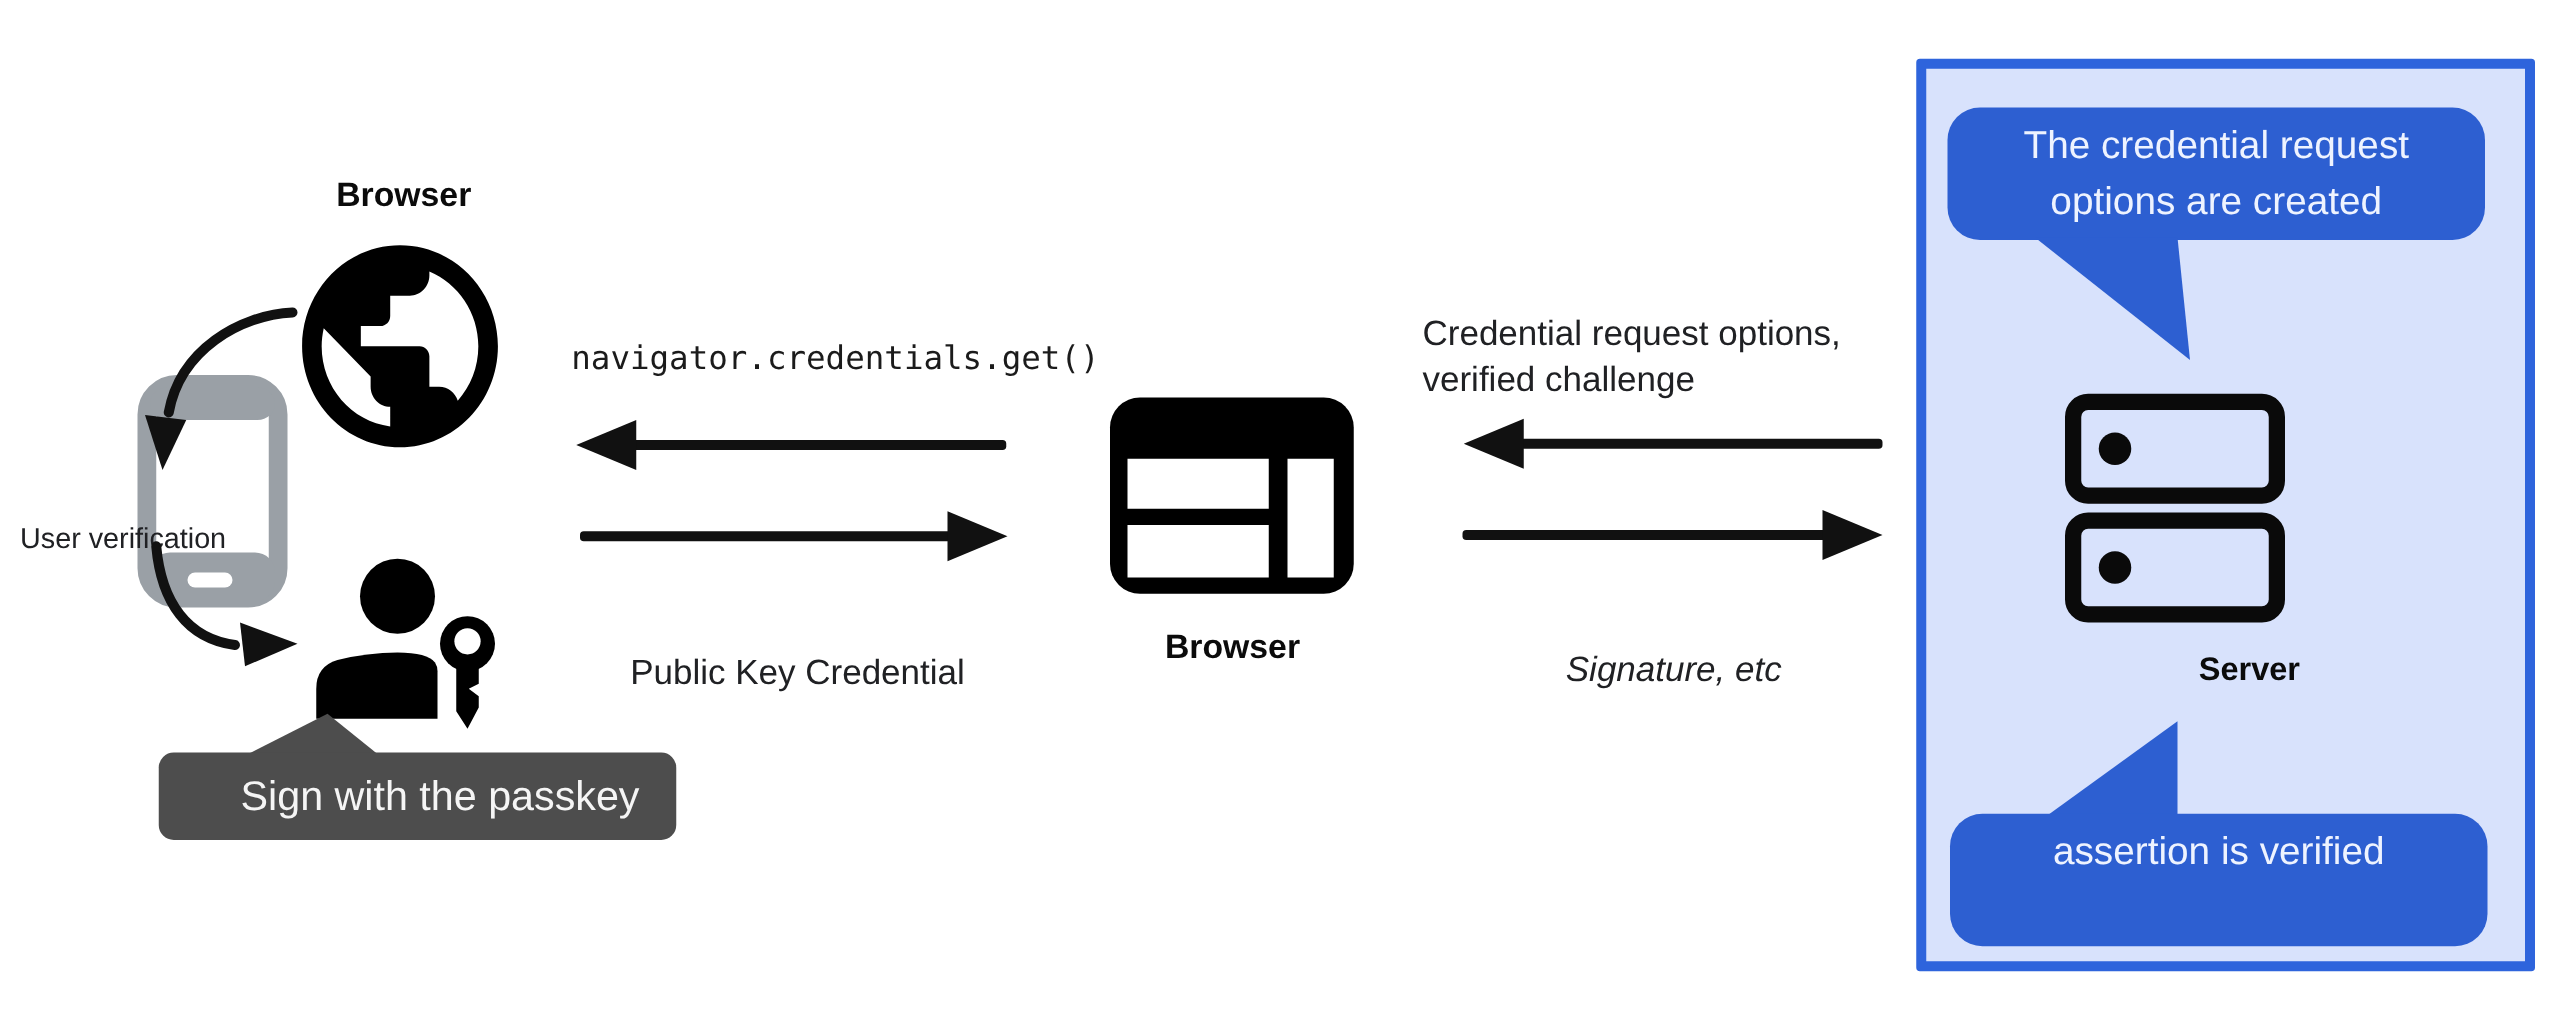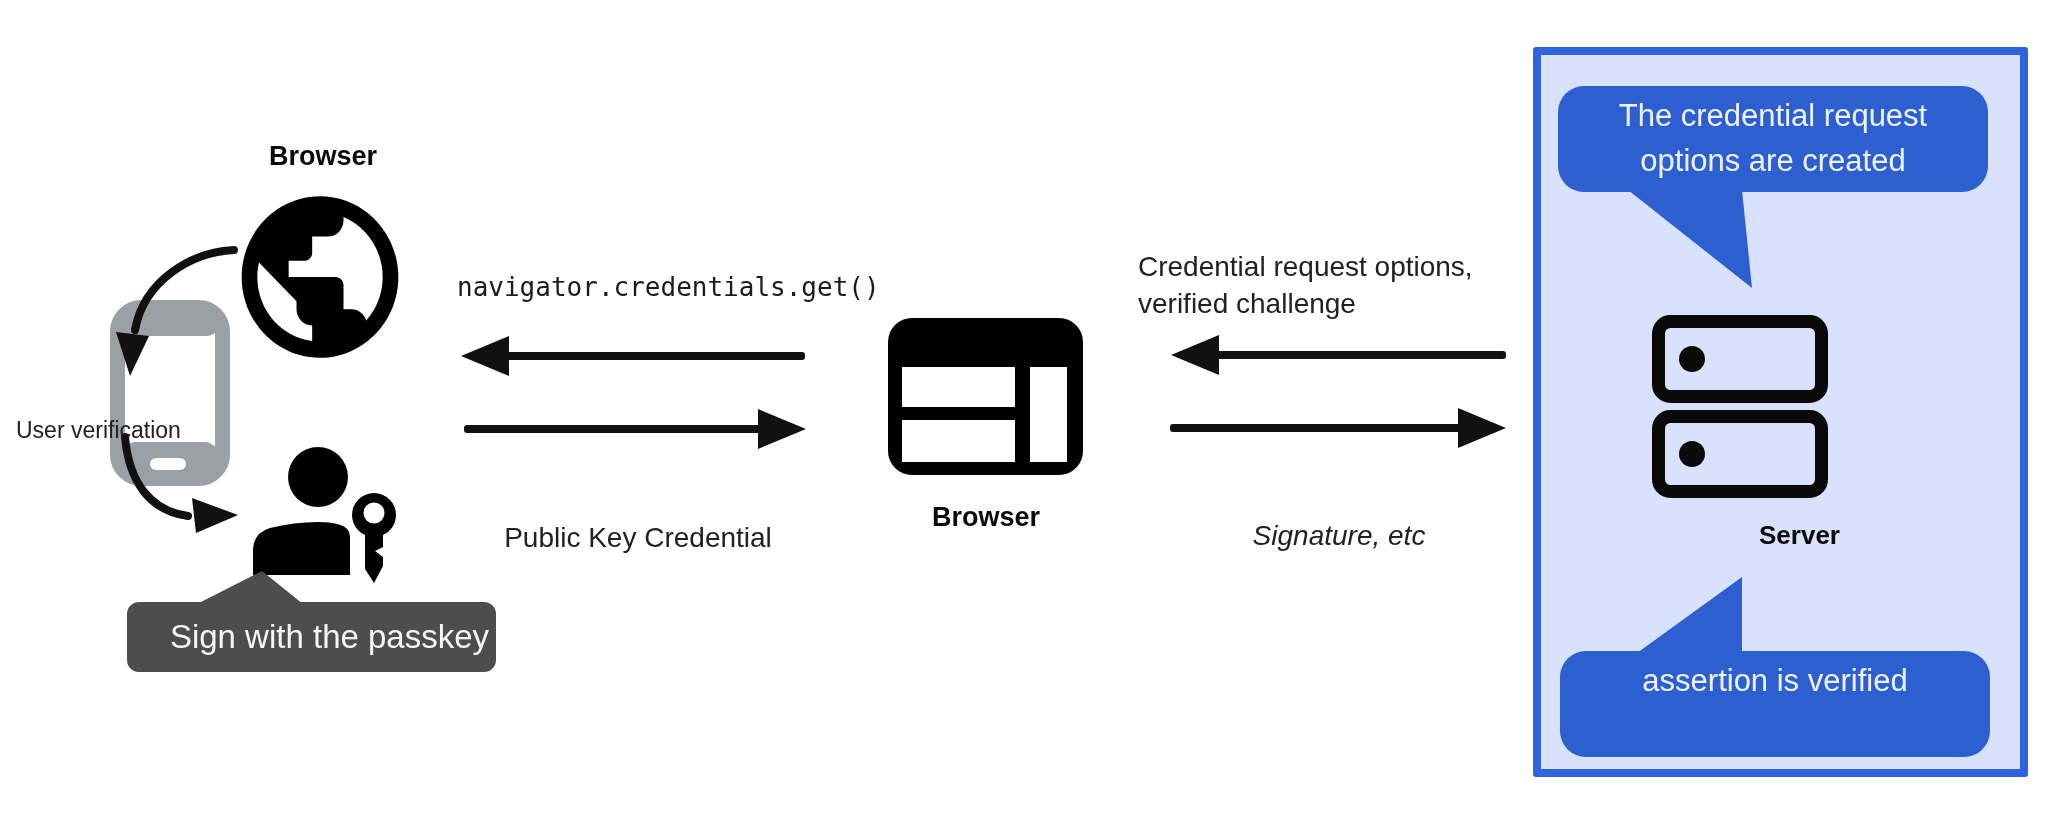--- a/index.html
+++ b/index.html
@@ -23,21 +23,21 @@
   .hline{position:absolute;height:8px;background:var(--ink);border-radius:3px;}
   .tri{position:absolute;width:0;height:0;border-top:20px solid transparent;border-bottom:20px solid transparent;}
   .tri-left{border-right:48px solid var(--ink);}
   .tri-right{border-left:48px solid var(--ink);}
   .panel{position:absolute;left:1533px;top:47px;width:495px;height:730px;
          background:var(--panel-bg);border:8px solid var(--panel-border);border-radius:3px;}
   .bubble{position:absolute;width:430px;height:106px;background:var(--accent);
           border-radius:26px;color:var(--bubble-text);font-size:31px;line-height:45px;
           text-align:center;padding-top:7px;}
   .bubble-tail{fill:var(--accent);}
-  .tooltip{position:absolute;left:127px;top:602px;width:369px;height:70px;
+  .tooltip{position:absolute;left:127px;top:602px;width:414px;height:70px;
            background:var(--tooltip-bg);border-radius:12px;color:#f5f5f5;
            font-size:33px;line-height:70px;text-align:center;white-space:nowrap;padding-left:36px;}
   svg{display:block;overflow:visible;}
 </style>
 </head>
 <body>
 
 <div class="canvas">
 
   <div class="panel"></div>

